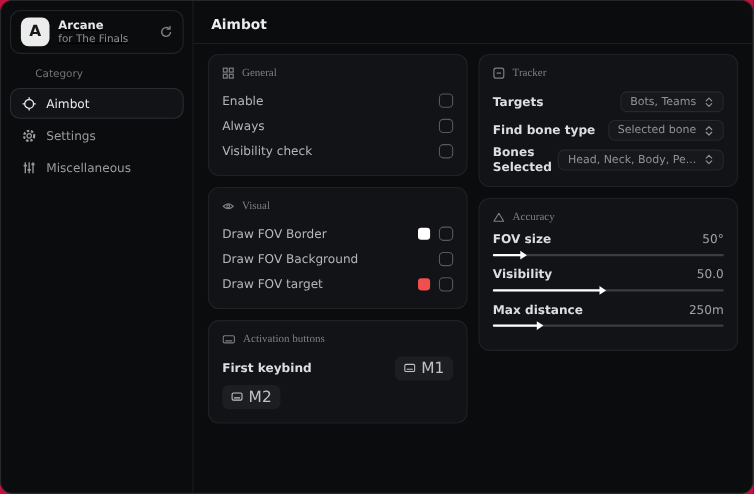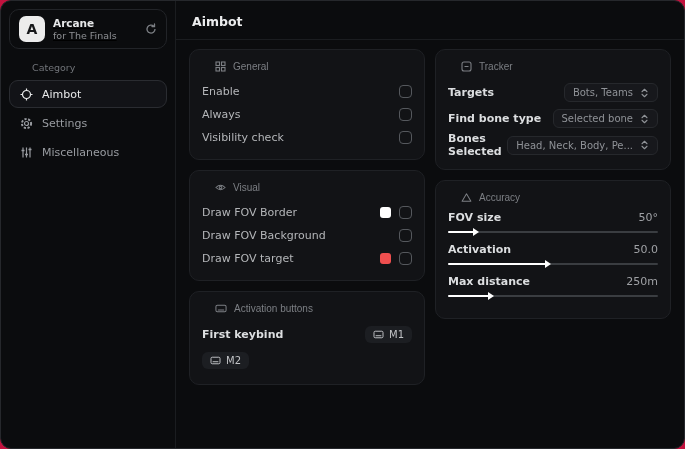--- a/index.html
+++ b/index.html
@@ -30,31 +30,31 @@
   .sub-line2{font-size:9px;font-weight:600;color:#d2d4d6;}
 
   
   .main{flex:1;display:flex;flex-direction:column;min-width:0;}
   .main-header{padding:13px 16px 10px;border-bottom:1px solid #1b1d20;}
   .main-title{font-size:12.5px;font-weight:bold;color:#ecedee;}
   .columns{display:flex;gap:10px;padding:9px 13px;align-items:flex-start;}
   .col{flex:1;display:flex;flex-direction:column;gap:10px;min-width:0;}
   .card{background:#121316;border:1px solid #1f2125;border-radius:10px;padding:9px 12px 11px;}
   .card-head{display:flex;align-items:center;gap:7px;color:#7c7f84;
-    font-family:Liberation Sans, sans-serif;font-size:10px;margin:2px 13px 8px;}
+    font-family:Liberation Serif, serif;font-size:10px;margin:2px 0 8px;}
   .row{display:flex;justify-content:space-between;align-items:center;min-height:22px;}
   .row + .row{margin-top:1px;}
   .row-lg{min-height:25px;}
   .lbl{font-size:11px;color:#b4b6b9;}
   .lbl-strong{font-size:11px;color:#dcdee0;font-weight:600;}
   .right-group{display:flex;align-items:center;gap:8px;}
   .checkbox{width:13px;height:13px;border:1.5px solid #55585d;border-radius:4px;background:transparent;}
   .swatch{width:11px;height:11px;border-radius:3px;}
   .keybadge{background:#1c1e22;border-radius:6px;padding:3px 8px;display:flex;align-items:center;
-    gap:5px;font-size:10px;color:#c0c2c5;}
+    gap:5px;font-size:14px;color:#c0c2c5;}
   .dropdown{background:#17181c;border:1px solid #26282c;border-radius:6px;padding:3px 8px;
     display:flex;align-items:center;gap:7px;font-size:10px;color:#8f9297;white-space:nowrap;}
   
   .sl-row{display:flex;justify-content:space-between;align-items:center;margin-top:4px;}
   .sl-val{font-size:11px;color:#9fa1a5;}
   .slider{position:relative;height:10px;margin:3px 0 6px;}
   .track{position:absolute;left:0;right:0;top:4px;height:2px;background:#3a3d41;border-radius:2px;}
   .fill{position:absolute;left:0;top:4px;height:2px;background:#ffffff;border-radius:2px;}
   .thumb{position:absolute;top:1px;margin-left:-4px;width:0;height:0;
     border-left:6px solid #ffffff;border-top:4px solid transparent;border-bottom:4px solid transparent;}
@@ -253,21 +253,21 @@
             <span class="lbl-strong">FOV size</span>
             <span class="sl-val">50°</span>
           </div>
           <div class="slider">
             <span class="track"></span>
             <span class="fill" style="width: 14%;"></span>
             <span class="thumb" style="left: 14%;"></span>
           </div>
 
           <div class="sl-row">
-            <span class="lbl-strong">Activation</span>
+            <span class="lbl-strong">Visibility</span>
             <span class="sl-val">50.0</span>
           </div>
           <div class="slider">
             <span class="track"></span>
             <span class="fill" style="width: 48%;"></span>
             <span class="thumb" style="left: 48%;"></span>
           </div>
 
           <div class="sl-row">
             <span class="lbl-strong">Max distance</span>

